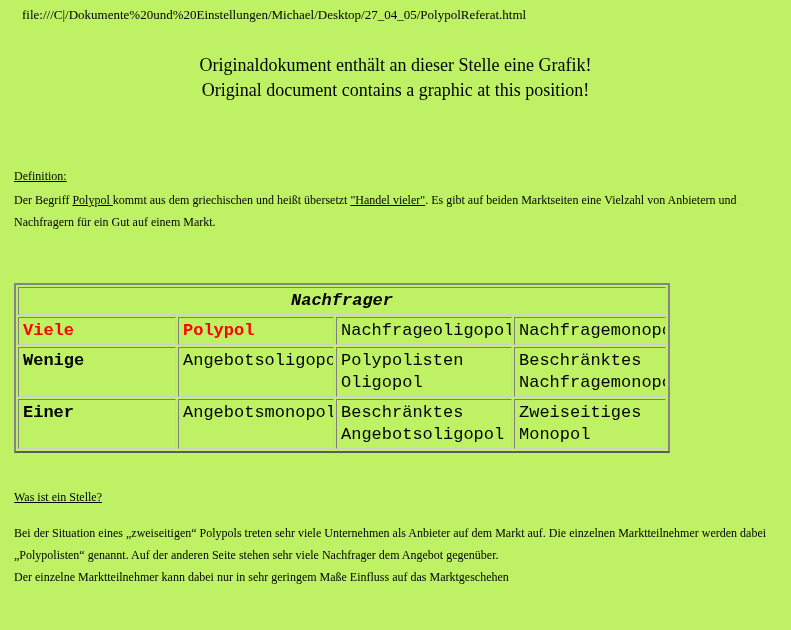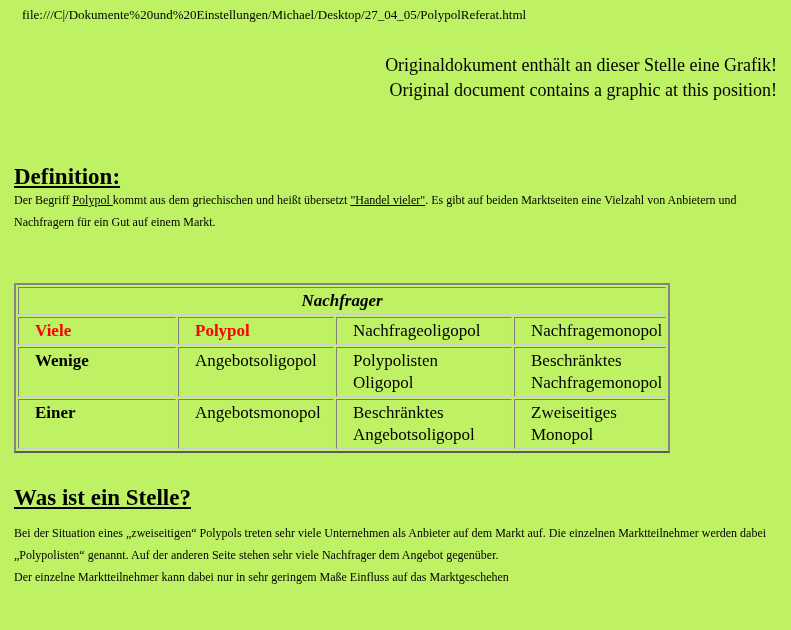--- a/index.html
+++ b/index.html
@@ -24,27 +24,27 @@
     white-space: nowrap;
   }
   .content {
     position: absolute;
     top: 0;
     left: 14px;
     width: 763px;
   }
   .notice {
     margin-top: 53px;
-    text-align: right;
+    text-align: center;
     font-size: 18px;
     line-height: 25px;
   }
   .heading {
-    font-size: 23px;
-    font-weight: bold;
+    font-size: 12px;
+    font-weight: normal;
     text-decoration: underline;
     line-height: 23px;
   }
   .heading-definition { margin-top: 62px; }
   .heading-polypol { margin-top: 33px; }
   .para {
     font-size: 12px;
     line-height: 22px;
   }
   .para-definition { margin-top: 1px; }
@@ -57,23 +57,24 @@
     border-collapse: separate;
     border-spacing: 2px;
     border: 2px solid #848484;
     border-bottom-color: #5c5c5c;
     font-size: 17px;
     line-height: 22px;
   }
   table.market-table td {
     border: 1px solid;
     border-color: #7f7f7f #cfcfcf #cfcfcf #7f7f7f;
-    padding: 2px 16px;
+    padding: 2px 4px;
     vertical-align: top;
     overflow: hidden;
+    font-family: Liberation Mono, monospace;
   }
   td.table-title {
     text-align: center;
     font-weight: bold;
     font-style: italic;
   }
   .cell-bold { font-weight: bold; }
   .cell-bold-italic { font-weight: bold; font-style: italic; }
   .cell-red { font-weight: bold; color: var(--accent-red, #ff0000); }
 </style>

